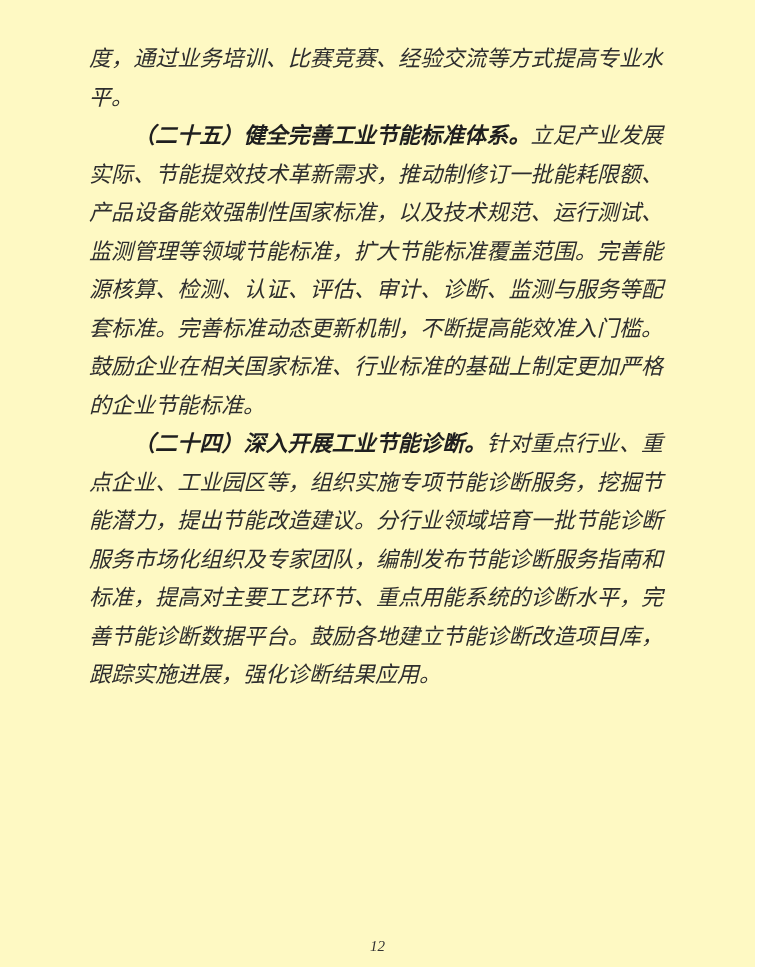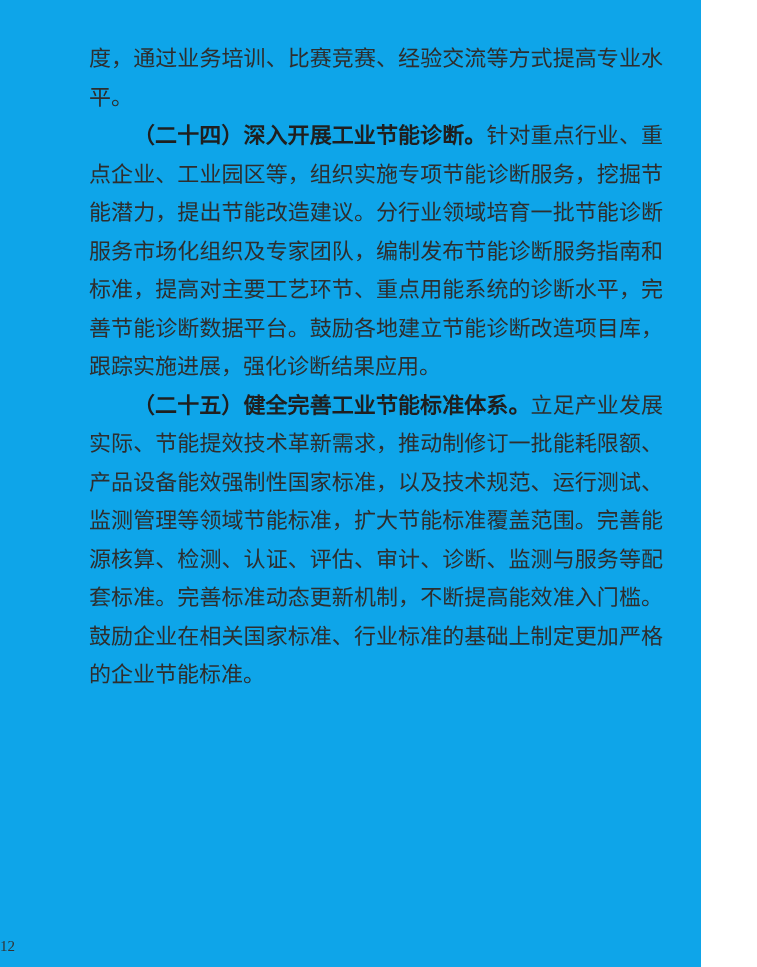--- a/index.html
+++ b/index.html
@@ -3,26 +3,27 @@
 <meta charset="utf-8">
 <style>
   html, body {
     margin: 0;
     padding: 0;
     background: #ffffff;
     overflow: hidden;
   }
   .page {
     position: relative;
-    width: 701px;
+    width: 755px;
     height: 967px;
-    background: #0ea5e9;
+    background: #fef9c3;
     font-family: "Liberation Serif", "DejaVu Serif", serif;
     color: #2e2e2e;
     box-sizing: border-box;
+    font-style: italic;
   }
   .text-block {
     position: absolute;
     left: 89px;
     top: 40px;
     width: 574px;
     font-size: 22px;
     line-height: 38.5px;
     text-align: justify;
     text-justify: inter-character;
@@ -41,34 +42,34 @@
     color: #1f1f1f;
   }
   .para-text {
     font-weight: normal;
   }
   .page-footer {
     position: absolute;
     left: 0;
     right: 0;
     top: 936px;
-    text-align: left;
+    text-align: center;
     font-size: 15px;
     line-height: 20px;
     color: #333333;
     font-family: "Liberation Serif", "DejaVu Serif", serif;
   }
 </style>
 </head>
 <body>
 
 <div class="page">
   <div class="text-block">
     <p class="para no-indent"><span class="lead"></span><span class="para-text">度，通过业务培训、比赛竞赛、经验交流等方式提高专业水平。</span></p>
 
+    <p class="para"><span class="lead">（二十五）健全完善工业节能标准体系。</span><span class="para-text">立足产业发展实际、节能提效技术革新需求，推动制修订一批能耗限额、产品设备能效强制性国家标准，以及技术规范、运行测试、监测管理等领域节能标准，扩大节能标准覆盖范围。完善能源核算、检测、认证、评估、审计、诊断、监测与服务等配套标准。完善标准动态更新机制，不断提高能效准入门槛。鼓励企业在相关国家标准、行业标准的基础上制定更加严格的企业节能标准。</span></p>
+
     <p class="para"><span class="lead">（二十四）深入开展工业节能诊断。</span><span class="para-text">针对重点行业、重点企业、工业园区等，组织实施专项节能诊断服务，挖掘节能潜力，提出节能改造建议。分行业领域培育一批节能诊断服务市场化组织及专家团队，编制发布节能诊断服务指南和标准，提高对主要工艺环节、重点用能系统的诊断水平，完善节能诊断数据平台。鼓励各地建立节能诊断改造项目库，跟踪实施进展，强化诊断结果应用。</span></p>
-
-    <p class="para"><span class="lead">（二十五）健全完善工业节能标准体系。</span><span class="para-text">立足产业发展实际、节能提效技术革新需求，推动制修订一批能耗限额、产品设备能效强制性国家标准，以及技术规范、运行测试、监测管理等领域节能标准，扩大节能标准覆盖范围。完善能源核算、检测、认证、评估、审计、诊断、监测与服务等配套标准。完善标准动态更新机制，不断提高能效准入门槛。鼓励企业在相关国家标准、行业标准的基础上制定更加严格的企业节能标准。</span></p>
 
   </div>
 
   <div class="page-footer">12</div>
 </div>
 
 </body></html>

